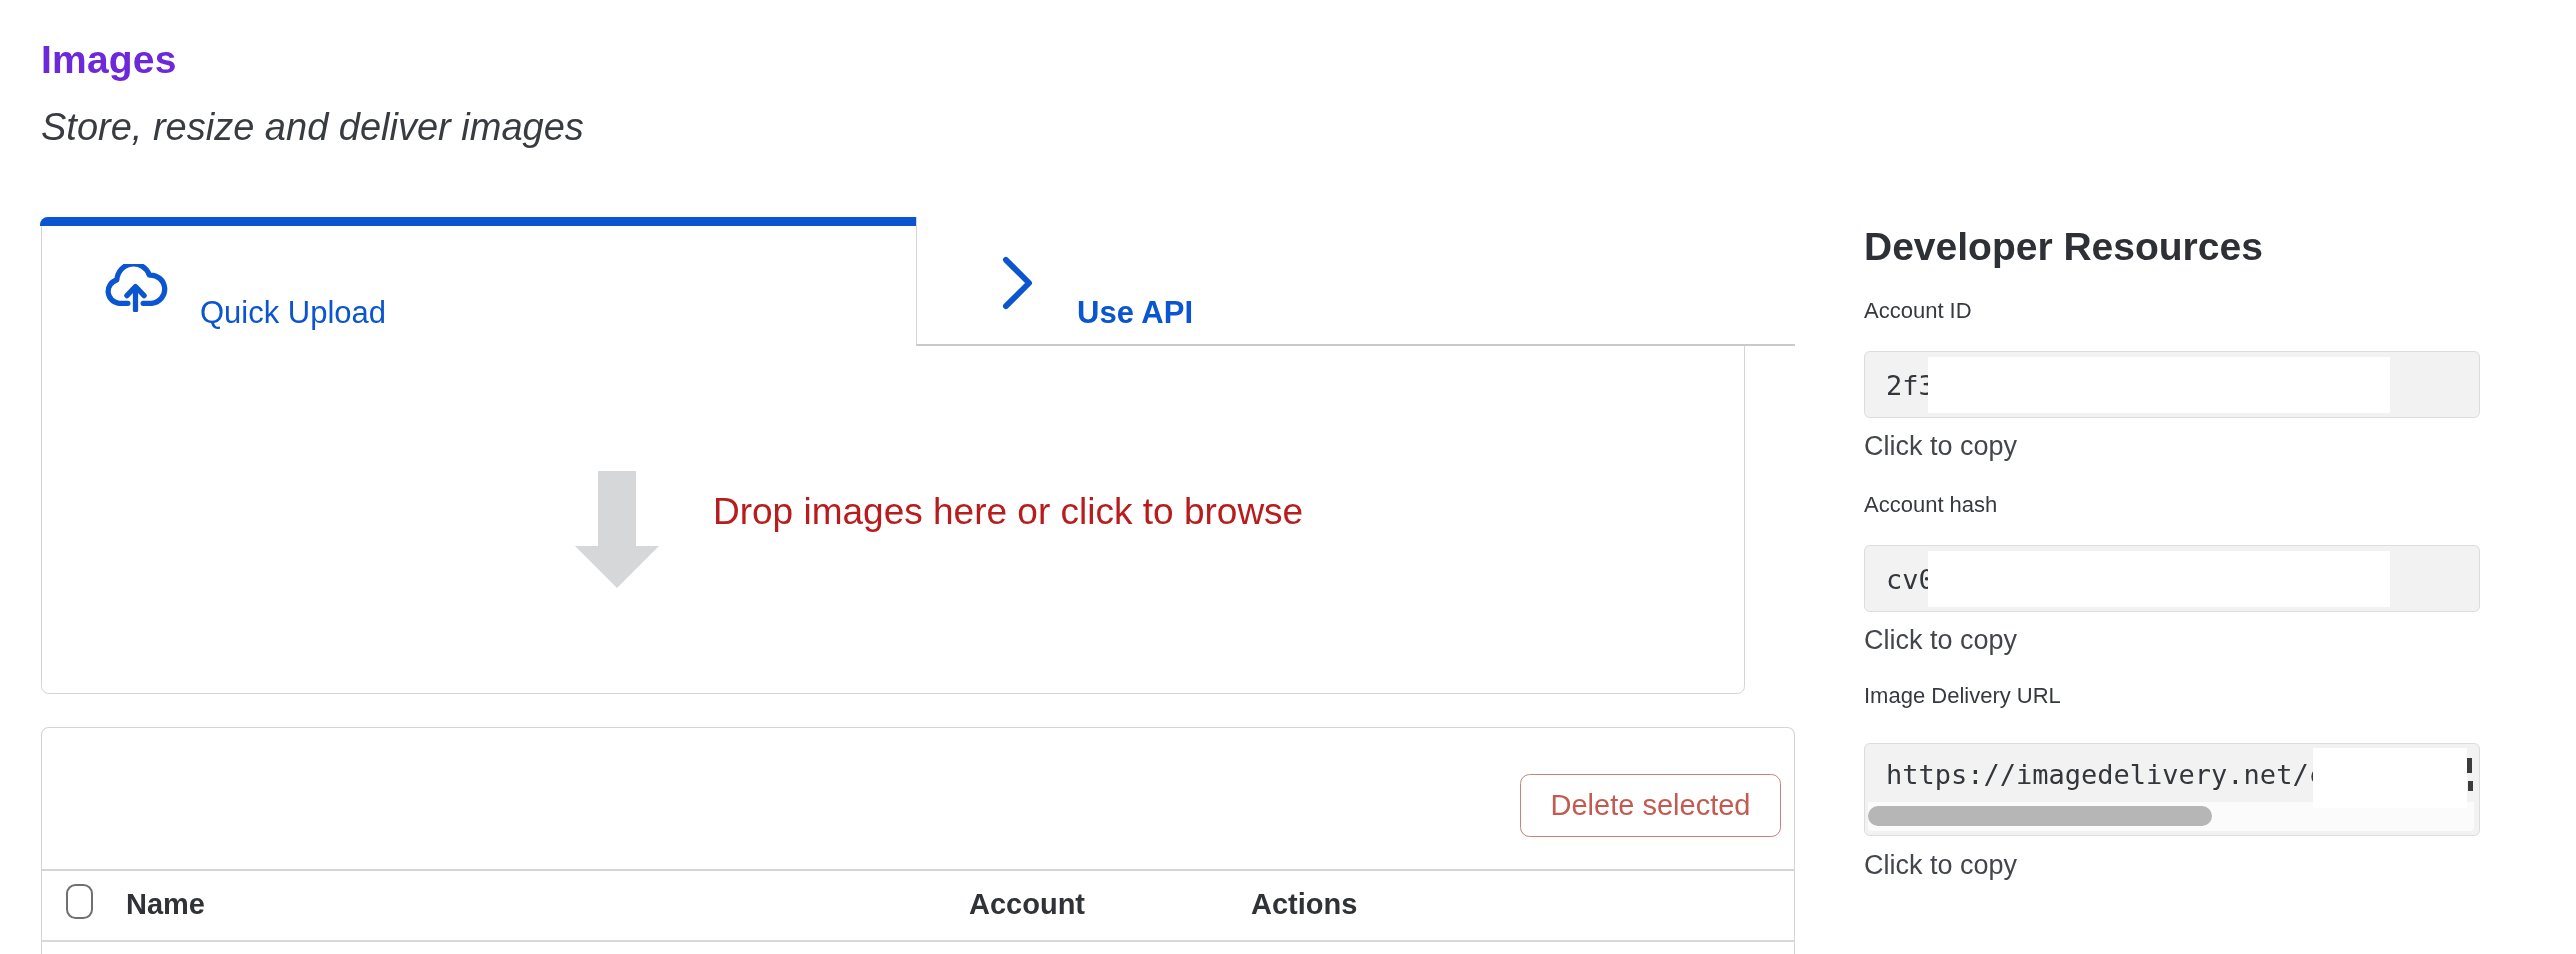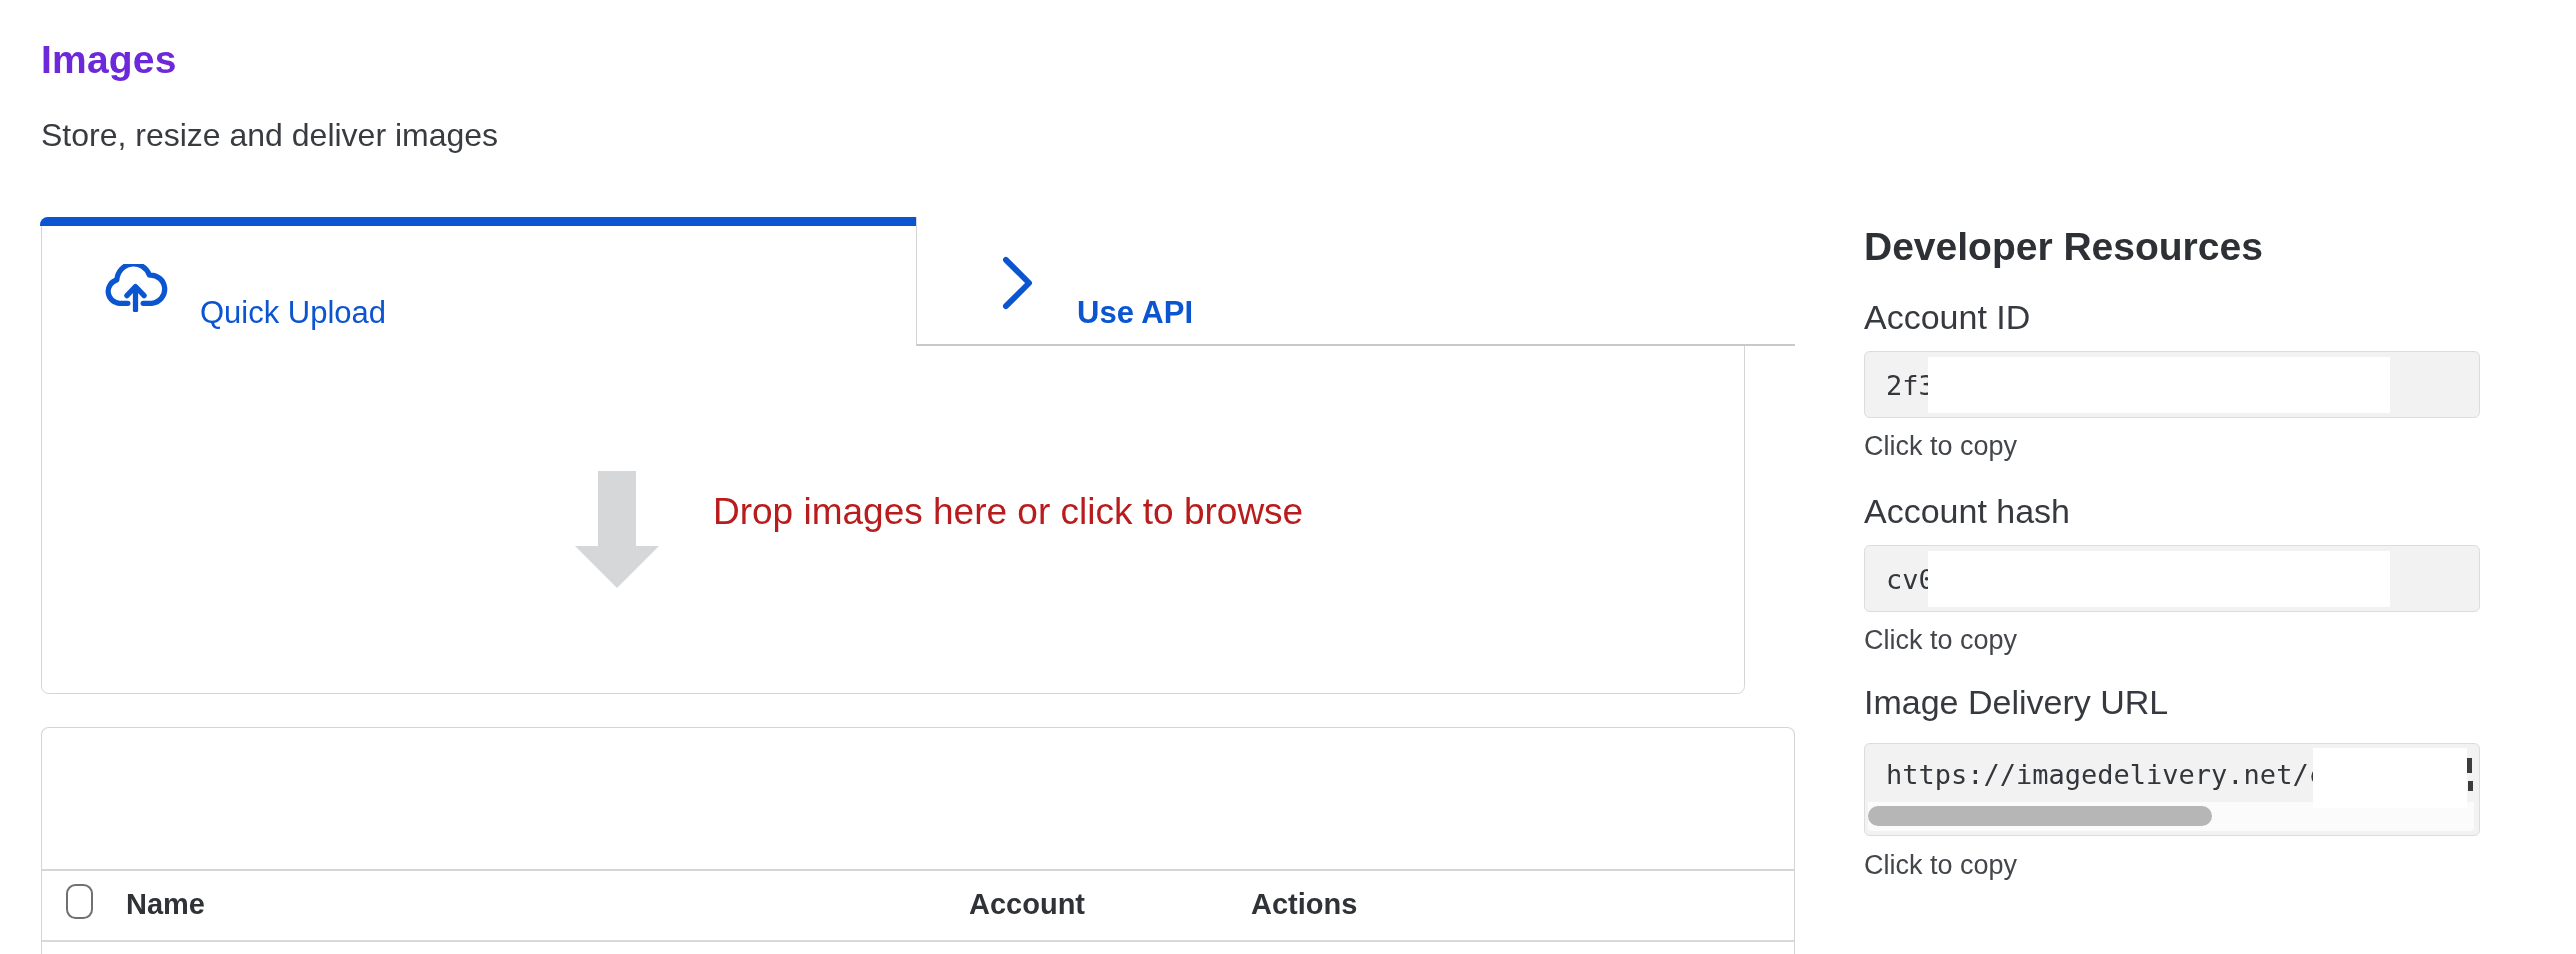--- a/index.html
+++ b/index.html
@@ -6,21 +6,21 @@
   body{
     width:2576px;height:954px;position:relative;overflow:hidden;
     background:#ffffff;color:#36393f;
     font-family:"Liberation Sans", sans-serif;
     -webkit-font-smoothing:antialiased;
   }
   .abs{position:absolute;}
 
   
   .page-title{left:41px;top:38px;font-size:39px;font-weight:700;color:#6d28d9;letter-spacing:0.2px;}
-  .page-subtitle{left:41px;top:117px;font-size:32px;font-weight:400;color:#383b40;}
+  .page-subtitle{left:41px;top:106px;font-size:38px;font-weight:400;color:#383b40;font-style:italic;}
 
   
   .tab-panel{left:41px;top:218px;width:1704px;height:476px;background:#fff;
     border:1.9px solid #d5d5d5;border-radius:7.7px;box-sizing:border-box;}
   .blue-bar{left:-1.9px;top:-1.9px;width:878px;height:8.7px;background:#0b55d0;
     border-top-left-radius:7.7px;}
   .tab-quick{left:0;top:0;width:874px;height:127px;cursor:pointer;}
   .tab-useapi{left:874px;top:-1.9px;width:879px;height:129px;box-sizing:border-box;
     border-left:1.9px solid #d5d5d5;border-bottom:2.9px solid #c9c9c9;cursor:pointer;background:#fff;
     border-top-right-radius:7.7px;}
@@ -49,21 +49,21 @@
   .header-row-cell{font-size:29px;font-weight:700;color:#2f3236;top:160px;line-height:33px;}
   .col-name{left:84px;}
   .col-uploaded{left:927px;}
   .col-actions{left:1209px;}
   .checkbox{left:24px;top:156px;width:27px;height:35px;box-sizing:border-box;
     border:2.9px solid #707070;border-radius:9.6px;background:#fff;cursor:pointer;}
   .headerrow-divider{left:0;top:212px;width:100%;height:1.9px;background:#d9d9d9;}
 
   
   .dr-title{left:1864px;top:225px;font-size:39px;font-weight:700;color:#2d3034;}
-  .dr-label{left:1864px;font-size:34px;color:#36393f;}
+  .dr-label{left:1864px;font-size:22px;color:#36393f;}
   .dr-hint{left:1864px;font-size:27px;color:#43464b;}
   .dr-field{left:1864px;width:616px;box-sizing:border-box;background:#f2f2f2;
     border:1.9px solid #dcdcdc;border-radius:5.8px;cursor:pointer;}
   .dr-field .mono{position:absolute;left:21px;font-family:"DejaVu Sans Mono", monospace;
     font-size:27px;color:#33363b;white-space:nowrap;z-index:1;}
   .redaction{position:absolute;background:#ffffff;z-index:2;}
   .field-1{top:351px;height:67px;}
   .field-2{top:545px;height:67px;}
   .field-3{top:743px;height:93px;}
   .label-1{top:298px;} .hint-1{top:431px;}
@@ -109,20 +109,21 @@
   <div class="abs dropzone">
     <div>
       <div class="abs arrow-shaft"></div>
       <div class="abs arrow-head"></div>
     </div>
     <div class="abs drop-label">Drop images here or click to browse</div>
   </div>
 </div>
 
 <div class="abs table-card">
+  <div class="abs btn btn-delete">Delete selected</div>
 
   <div class="abs toolbar-divider"></div>
 
   <div class="abs checkbox"></div>
   <div class="abs header-row-cell col-name">Name</div>
   <div class="abs header-row-cell col-uploaded">Account</div>
   <div class="abs header-row-cell col-actions">Actions</div>
 
   <div class="abs headerrow-divider"></div>
 </div>

